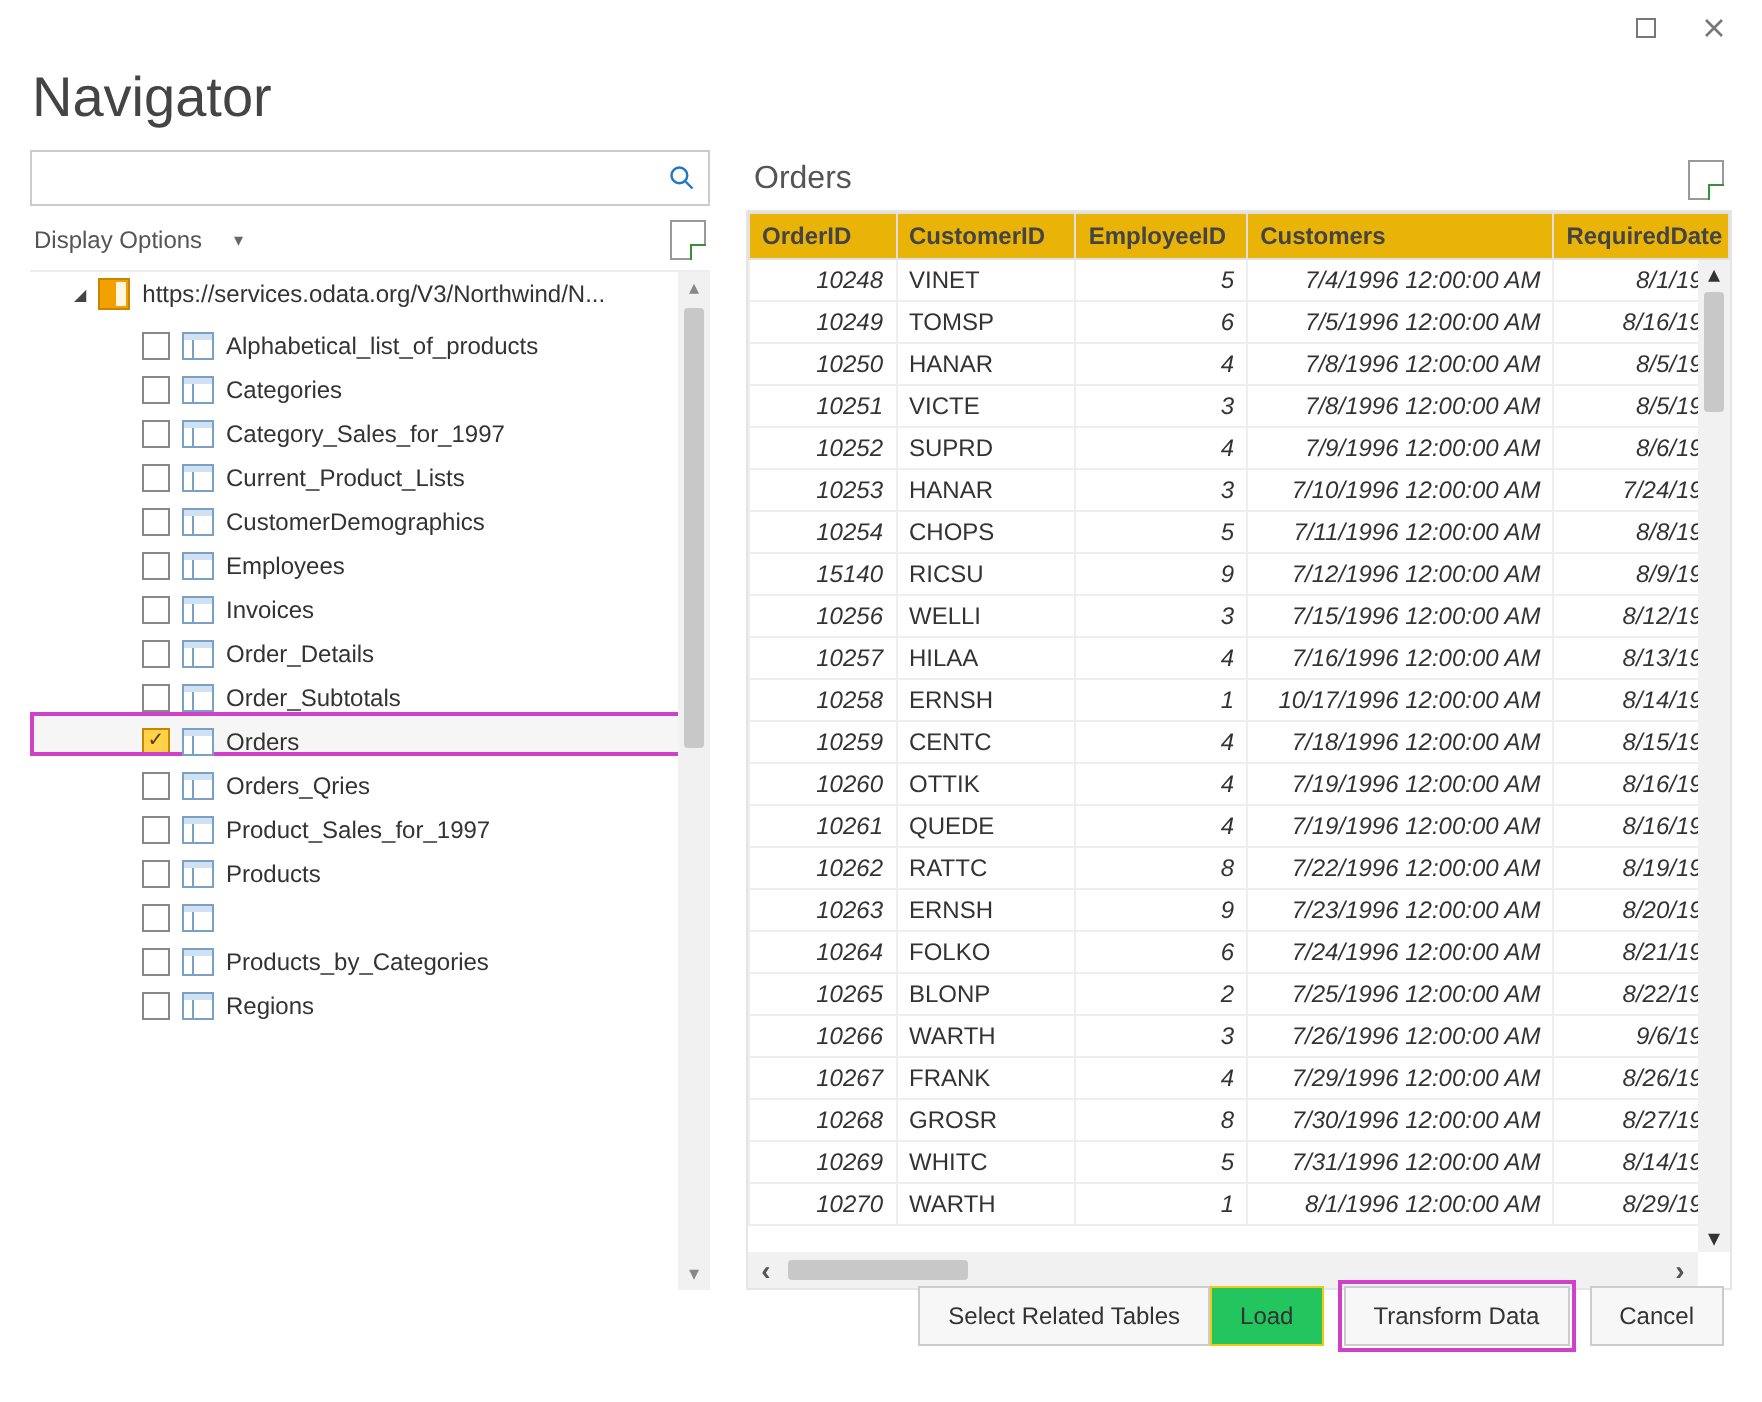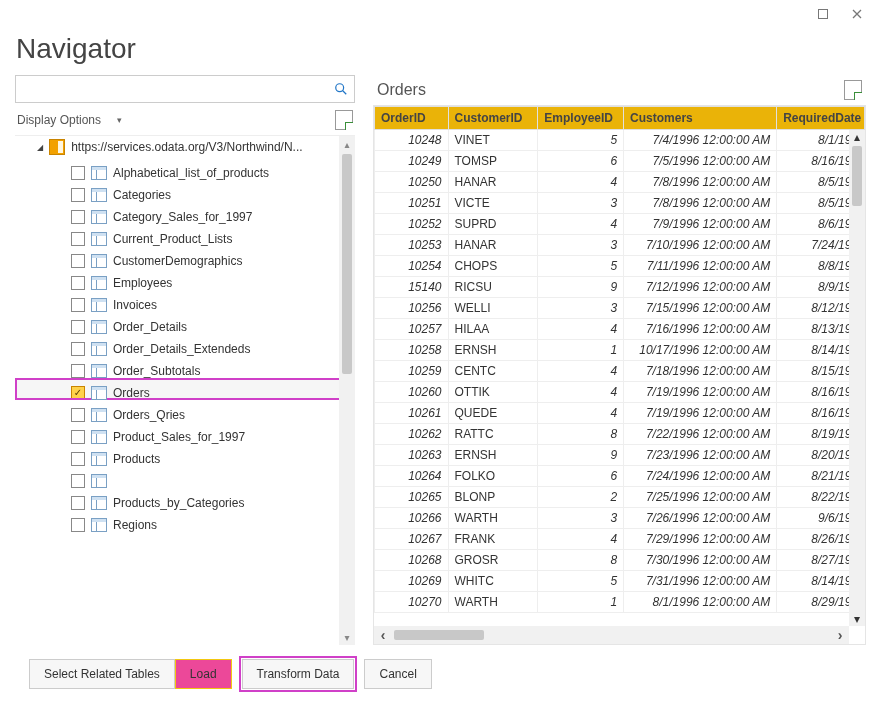--- a/index.html
+++ b/index.html
@@ -39,23 +39,23 @@
   table.grid{border-collapse:collapse;width:100%;table-layout:fixed;font-size:12px}
   table.grid th{background:#eab308;border:1px solid #e0e0e0;text-align:left;padding:4px 6px;font-weight:600;color:#444;white-space:nowrap;overflow:hidden}
   table.grid td{border:1px solid #eee;padding:3px 6px;white-space:nowrap;overflow:hidden}
   .num{text-align:right;font-style:italic;color:#333}
   .gridscroll-v{position:absolute;right:0;top:24px;bottom:18px;width:16px;background:#f1f1f1;display:flex;flex-direction:column;align-items:center}
   .gridscroll-v .thumb{width:10px;background:#c8c8c8;border-radius:2px;margin-top:2px}
   .gridscroll-h{position:absolute;left:0;right:16px;bottom:0;height:18px;background:#f1f1f1;display:flex;align-items:center}
   .gridscroll-h .arrow{width:18px;height:18px;display:flex;align-items:center;justify-content:center;color:#555;font-size:14px;font-weight:bold}
   .gridscroll-h .track{flex:1;height:10px;position:relative}
   .gridscroll-h .thumb{position:absolute;left:2px;width:90px;top:0;bottom:0;background:#c8c8c8;border-radius:2px}
-  .footer{position:absolute;left:0;right:0;bottom:0;height:52px;display:flex;align-items:center;justify-content:flex-start;padding:0 18px 0 28px}
+  .footer{position:absolute;left:0;right:0;bottom:16px;height:52px;display:flex;align-items:center;justify-content:flex-end;padding:0 18px 0 28px}
   .btn{height:28px;padding:0 14px;border:1px solid #ccc;background:#f7f7f7;color:#333;display:inline-flex;align-items:center;justify-content:center;font-size:12px;cursor:default}
-  .btn.primary{background:#ec4899;border-color:#f2c811;color:#333}
+  .btn.primary{background:#22c55e;border-color:#f2c811;color:#333}
   .btn.hl{outline:2px solid #d040c8;outline-offset:1px}
   .rightbtns{display:flex;gap:10px;align-items:center}
   .docicon{width:16px;height:18px;border:1px solid #999;position:relative;background:#fff}
   .docicon::after{content:"";position:absolute;right:-1px;bottom:-1px;width:7px;height:7px;border-left:1px solid #3a8f3a;border-top:1px solid #3a8f3a;background:#fff}
   svg{display:block}
 </style>
 </head>
 <body>
 <div class="window">
 
@@ -133,25 +133,20 @@
             </div>
             <div class="node">
               <span class="cb"></span>
               <span class="tblicon"></span>
               <span class="lbl">Invoices</span>
             </div>
             <div class="node">
               <span class="cb"></span>
               <span class="tblicon"></span>
               <span class="lbl">Order_Details</span>
-            </div>
-            <div class="node">
-              <span class="cb"></span>
-              <span class="tblicon"></span>
-              <span class="lbl">Order_Details_Extendeds</span>
             </div>
             <div class="node">
               <span class="cb"></span>
               <span class="tblicon"></span>
               <span class="lbl">Order_Subtotals</span>
             </div>
             <div class="node selected">
               <span class="cb checked">✓</span>
               <span class="tblicon"></span>
               <span class="lbl">Orders</span>

